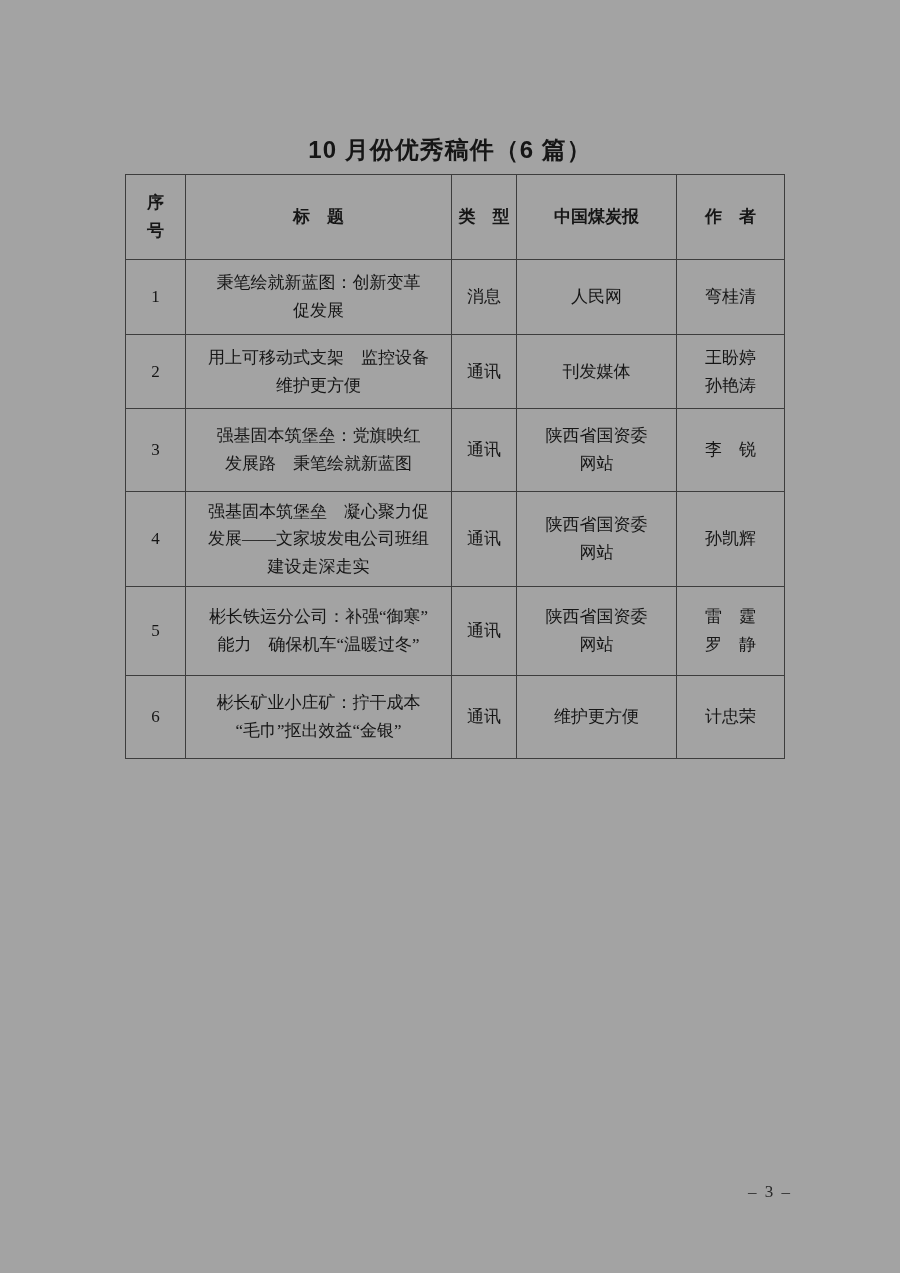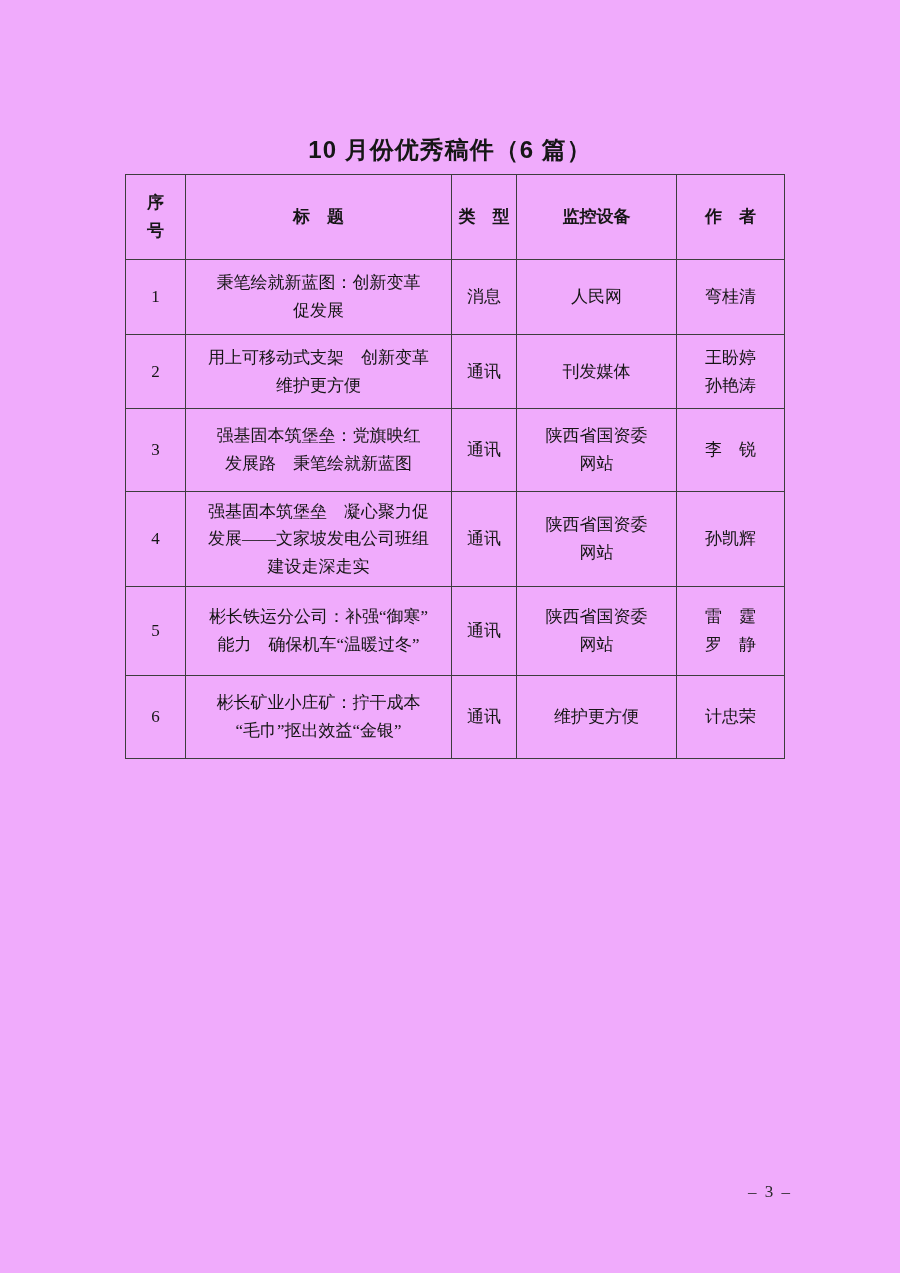--- a/index.html
+++ b/index.html
@@ -2,21 +2,21 @@
 <html><head>
 <meta charset="utf-8">
 <style>
   * { box-sizing: border-box; }
   html, body { margin: 0; padding: 0; background: #ffffff; }
   .page {
     position: relative;
     width: 900px;
     height: 1273px;
     margin: 0 auto;
-    background: #f0abfc;
+    background: #a3a3a3;
     color: #111111;
     font-family: "Liberation Serif", "DejaVu Serif", serif;
     overflow: hidden;
   }
   .doc-title {
     position: absolute;
     top: 134px;
     left: 0;
     width: 100%;
     margin: 0;
@@ -86,36 +86,36 @@
         <col class="c-title">
         <col class="c-type">
         <col class="c-media">
         <col class="c-author">
     </colgroup>
     <thead>
       <tr>
         <th>序　号</th>
         <th>标　题</th>
         <th>类　型</th>
-        <th>监控设备</th>
+        <th>中国煤炭报</th>
         <th>作　者</th>
       </tr>
     </thead>
     <tbody>
       <tr>
         <td>1</td>
         <td>秉笔绘就新蓝图：创新变革
 促发展</td>
         <td>消息</td>
         <td>人民网</td>
         <td>弯桂清</td>
       </tr>
       <tr>
         <td>2</td>
-        <td>用上可移动式支架　创新变革
+        <td>用上可移动式支架　监控设备
 维护更方便</td>
         <td>通讯</td>
         <td>刊发媒体</td>
         <td>王盼婷
 孙艳涛</td>
       </tr>
       <tr>
         <td>3</td>
         <td>强基固本筑堡垒：党旗映红
 发展路　秉笔绘就新蓝图</td>

